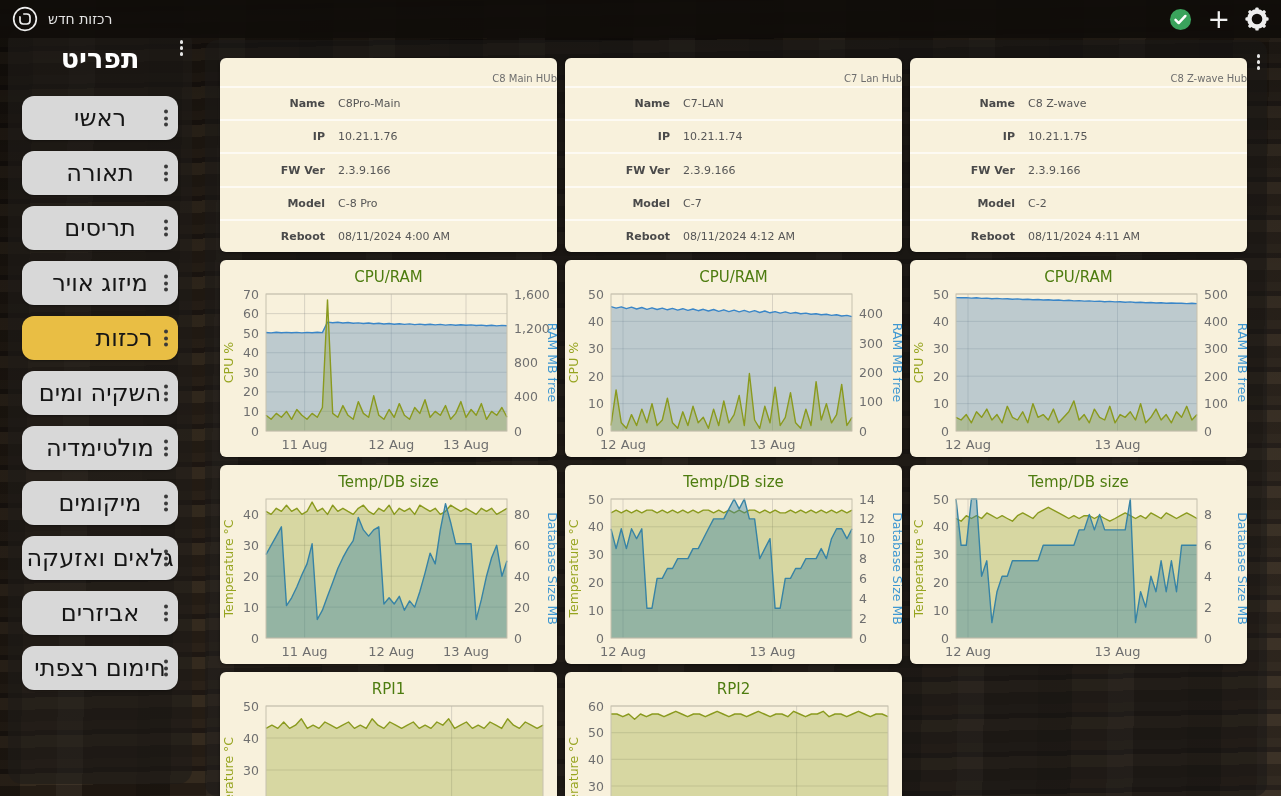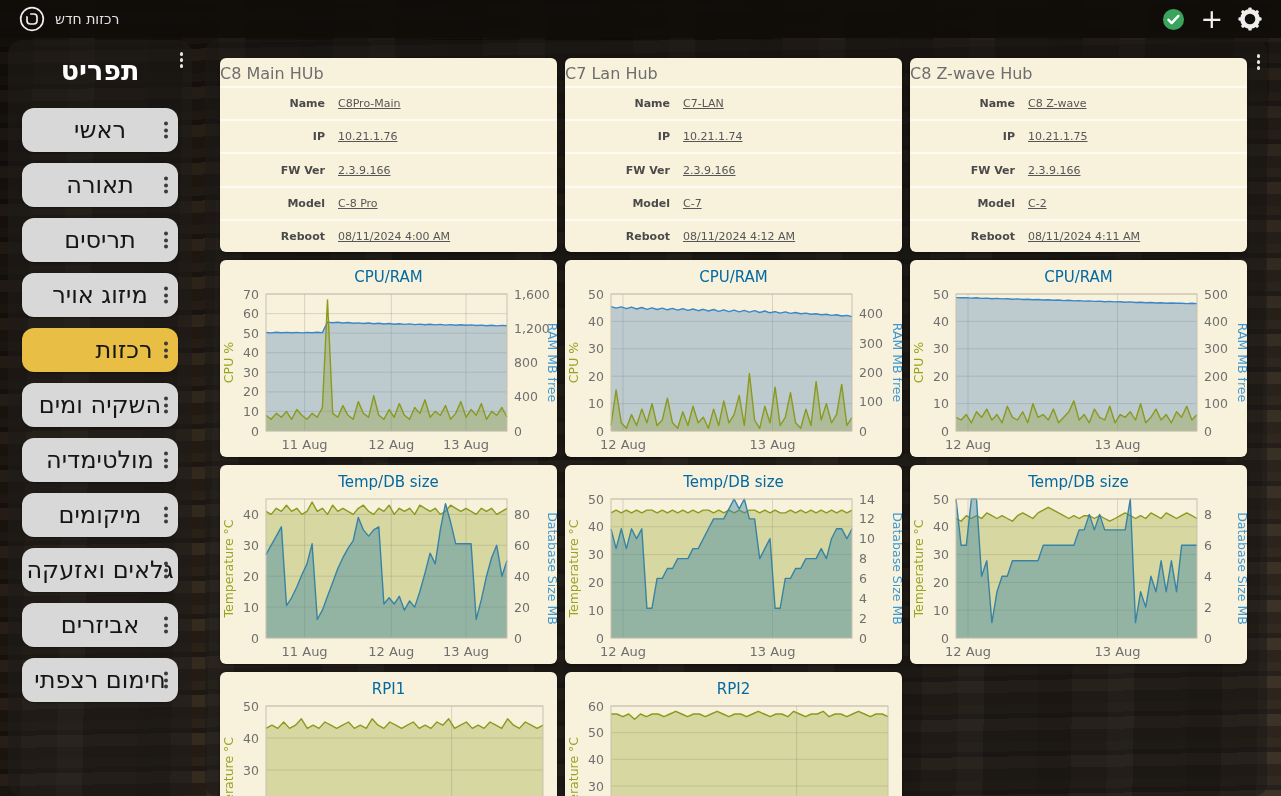--- a/index.html
+++ b/index.html
@@ -9,54 +9,54 @@
     position:relative;
     background:
       linear-gradient(180deg, rgba(0,0,0,.45) 0%, rgba(0,0,0,.25) 18%, rgba(0,0,0,.05) 55%, rgba(0,0,0,0) 80%),
       repeating-linear-gradient(91deg, rgba(0,0,0,.28) 0 34px, rgba(0,0,0,0) 34px 70px, rgba(255,255,255,.04) 70px 96px, rgba(0,0,0,.18) 96px 150px),
       repeating-linear-gradient(179deg, #2a2118 0 9px, #1e1712 9px 14px, #342a1e 14px 26px, #241c14 26px 38px),
       linear-gradient(180deg, #171310 0%, #241c14 40%, #3a2d1f 78%, #4a3a29 100%);
   }
   
   .topbar { position:absolute; top:0; left:0; width:1281px; height:38px;
     background:rgba(16,13,10,.92); display:flex; align-items:center; justify-content:space-between;
-    padding:0 19px; z-index:5; }
+    padding:0 12px; z-index:5; }
   .topbar-left { display:flex; align-items:center; gap:10px; }
   .topbar-title { color:#e3e3e3; font-size:14px; }
   .topbar-right { display:flex; align-items:center; gap:15px; }
   .plus-btn { color:#f0f0f0; font-size:27px; font-weight:400; line-height:20px; cursor:pointer; }
   
   .dots { display:inline-flex; flex-direction:column; gap:2.5px; cursor:pointer; }
   .dots i { width:4px; height:4px; border-radius:50%; background:#3a3a3a; display:block; }
   .dots.white i { background:#e6e6e6; width:3.5px; height:3.5px; }
   
-  .sidebar { position:absolute; left:8px; top:40px; width:184px; height:756px;
+  .sidebar { position:absolute; left:8px; top:28px; width:184px; height:756px;
     background:rgba(30,28,25,.62); border-radius:14px; z-index:4; }
   .sidebar .panel-dots { position:absolute; top:12px; right:9px; }
   .menu-title { color:#fff; font-size:27px; font-weight:bold; text-align:center; padding-top:15px; height:57px; }
   .side-btn { position:relative; display:block; width:156px; height:44px; margin:11px auto 0;
     background:#d8d8d8; border:none; border-radius:12px; font-size:24px; font-weight:400;
     color:#161616; font-family:inherit; cursor:pointer; box-shadow:0 1px 2px rgba(0,0,0,.35); }
   .side-btn .dots { position:absolute; right:10px; top:50%; transform:translateY(-50%); }
   .side-btn.active { background:#e9be44;padding-left:48px; }
   
   .content { position:absolute; left:205px; top:40px; width:1062px; height:756px;
     background:rgba(28,26,23,.55); border-radius:12px; padding:18px 0 0 15px; }
   .content .panel-dots { position:absolute; top:14px; right:7px; }
   .grid { display:grid; grid-template-columns:repeat(3,337px); grid-template-rows:194px 197px 199px 220px; gap:8px; }
   .card { background:#f8f1dc; border-radius:6px; box-shadow:0 1px 3px rgba(0,0,0,.45); overflow:hidden; }
   
   .info-card { display:flex; flex-direction:column; }
-  .info-title { text-align:left; color:#6e6e6e; font-size:16px; padding-top:6px; height:28px; }
+  .info-title { text-align:right; color:#6e6e6e; font-size:10px; padding-top:15px; height:28px; }
   .info-row { display:flex; align-items:center; flex:1; border-top:2px solid rgba(255,255,255,.65); font-size:11px; }
   .info-label { width:105px; text-align:right; font-weight:bold; color:#4a4a4a; }
-  .info-value { margin-left:13px; color:#565656;text-decoration:underline; }
+  .info-value { margin-left:13px; color:#565656; }
   
   .chart-card { display:flex; flex-direction:column; }
-  .chart-title { text-align:center; color:#0369a1; font-size:15px; padding-top:8px; height:28px; }
+  .chart-title { text-align:center; color:#4d7c0f; font-size:15px; padding-top:8px; height:28px; }
   .chart-box { flex:1; }
   svg text { font-family:"DejaVu Sans","Liberation Sans",sans-serif; }
 </style>
 </head>
 <body>
 
 <header class="topbar">
   <div class="topbar-left">
     <span style="display:inline-flex;">
       <svg width="26" height="26" viewBox="0 0 26 26">

